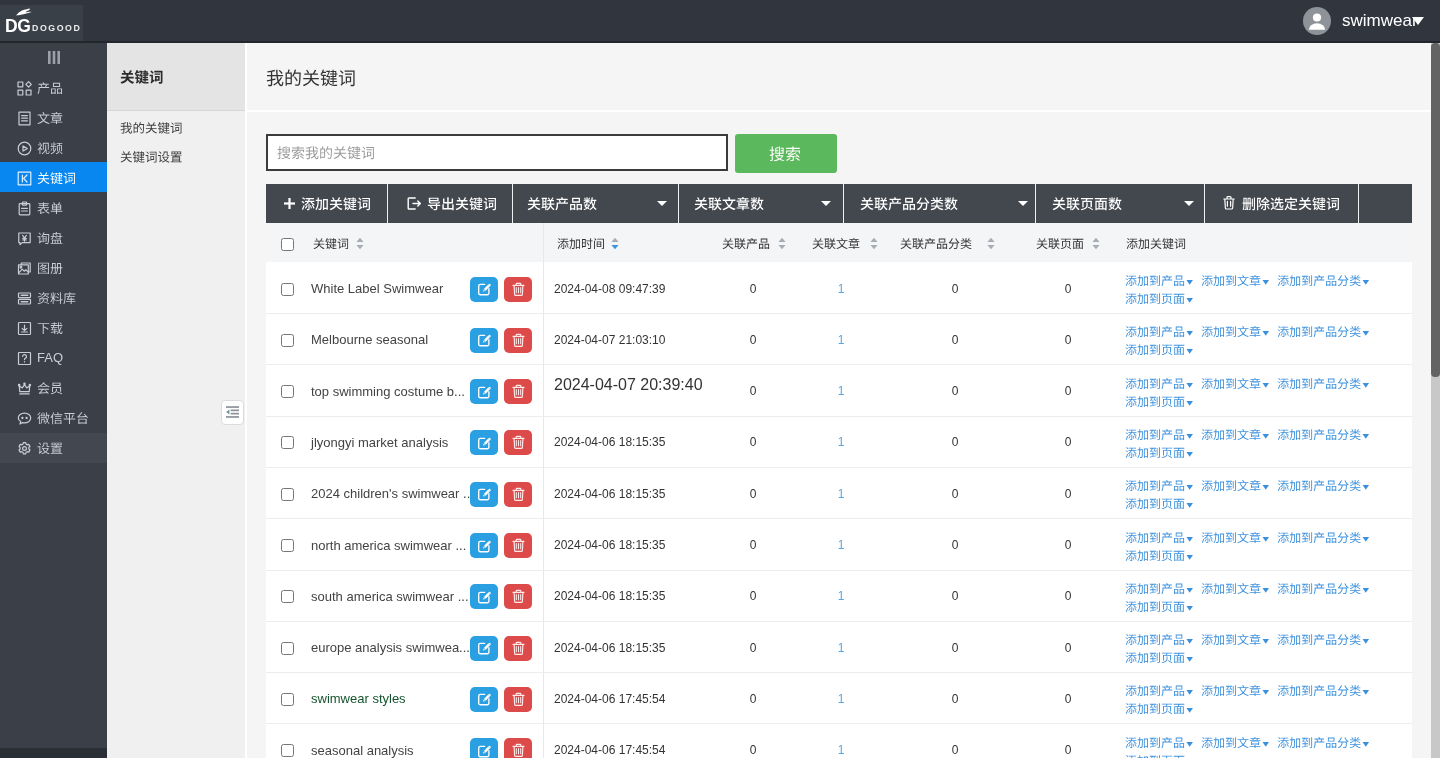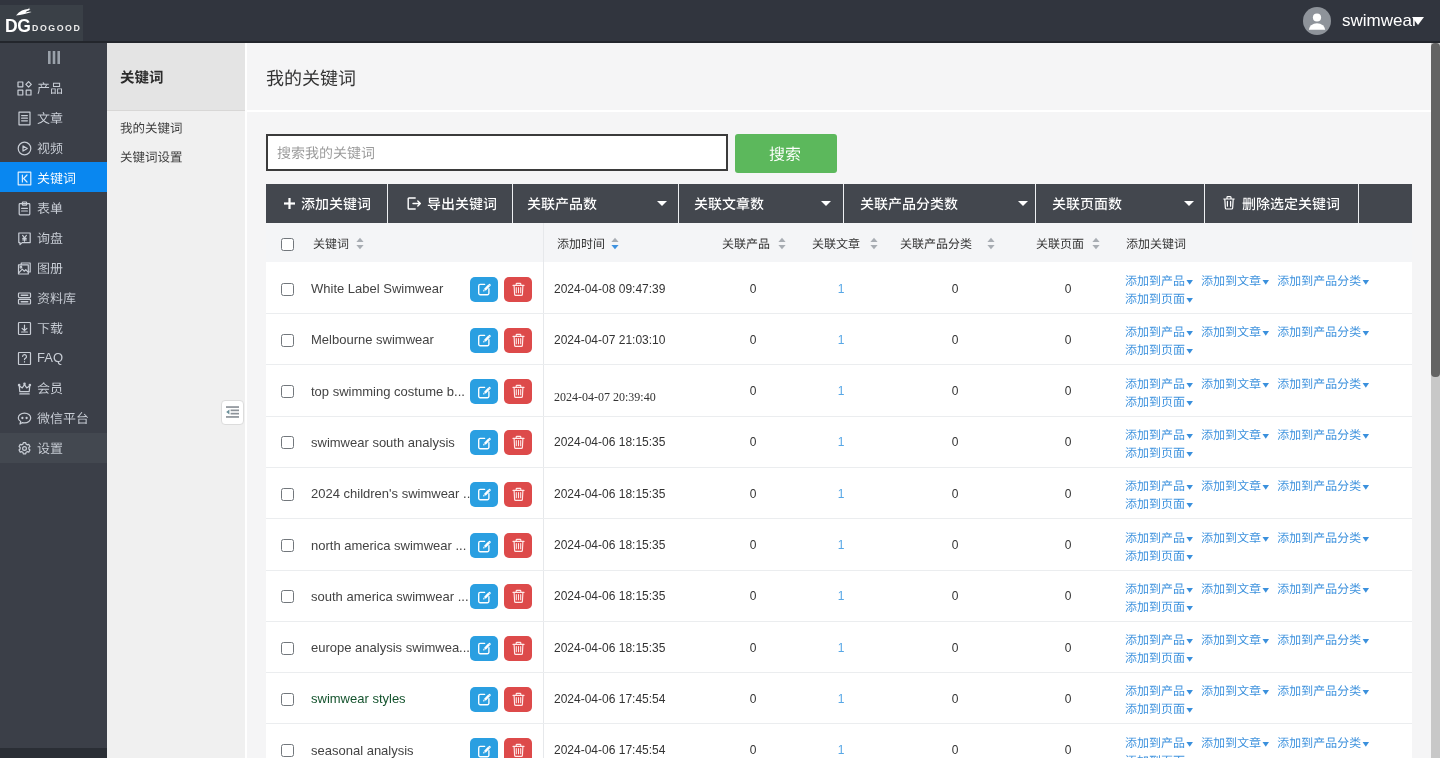--- a/index.html
+++ b/index.html
@@ -544,21 +544,21 @@
 <div style="position:absolute;left:935px;top:281.5px;width:40px;text-align:center;font-size:12px;line-height:15px;color:#333;font-family:'Liberation Sans',sans-serif">0</div>
 <div style="position:absolute;left:1048px;top:281.5px;width:40px;text-align:center;font-size:12px;line-height:15px;color:#333;font-family:'Liberation Sans',sans-serif">0</div>
 <svg style="position:absolute;left:1125px;top:274.0px" width="248" height="14" viewBox="0 0 248 14">
     <use href="#lka"></use>
   </svg>
 <svg style="position:absolute;left:1125px;top:292.0px" width="72" height="14" viewBox="0 0 72 14">
     <use href="#lkb"></use>
   </svg>
 <div style="position:absolute;left:266px;top:364.3px;width:1146px;height:1px;background:#ebedef"></div>
 <div style="position:absolute;left:281px;top:333.8px;width:13px;height:13px;background:#fff;border:1px solid #72777c;border-radius:2.5px;box-sizing:border-box"></div>
-<div style="position:absolute;left:311px;top:332.3px;font-size:13px;line-height:16px;color:#434343;font-family:'Liberation Sans',sans-serif;white-space:nowrap">Melbourne swimwear</div>
+<div style="position:absolute;left:311px;top:332.3px;font-size:13px;line-height:16px;color:#434343;font-family:'Liberation Sans',sans-serif;white-space:nowrap">Melbourne seasonal</div>
 <div style="position:absolute;left:470px;top:327.8px;width:28px;height:25px;background:#2a9fe1;border-radius:5px">
     <svg width="14" height="14" viewBox="0 0 14 14" style="position:absolute;left:7px;top:5.5px">
       <path d="M11.9 6.6 V11.2 a1.5 1.5 0 0 1 -1.5 1.5 H3.2 A1.5 1.5 0 0 1 1.7 11.2 V3.9 A1.5 1.5 0 0 1 3.2 2.4 H7.6" fill="none" stroke="#fff" stroke-width="1.35" stroke-linecap="round"></path>
       <path d="M6.9 6.9 L11.2 2.5 L13 4.3 L8.7 8.7 Z" fill="#fff"></path>
       <path d="M6.1 9.6 L6.5 7.5 L8.1 9.1 Z" fill="#fff"></path>
       <path d="M11.9 2 a1.25 1.25 0 0 1 1.7 1.7 l-0.5 0.5 L11.4 2.4 Z" fill="#fff"></path>
     </svg>
   </div>
 <div style="position:absolute;left:504px;top:327.8px;width:28px;height:25px;background:#dd4a4a;border-radius:5px">
     <svg width="13" height="14" viewBox="0 0 13 14" style="position:absolute;left:7.5px;top:5px" fill="none" stroke="#ffe9e9" stroke-width="1.15" stroke-linecap="round" stroke-linejoin="round">
@@ -587,34 +587,34 @@
       <path d="M6.1 9.6 L6.5 7.5 L8.1 9.1 Z" fill="#fff"></path>
       <path d="M11.9 2 a1.25 1.25 0 0 1 1.7 1.7 l-0.5 0.5 L11.4 2.4 Z" fill="#fff"></path>
     </svg>
   </div>
 <div style="position:absolute;left:504px;top:379.1px;width:28px;height:25px;background:#dd4a4a;border-radius:5px">
     <svg width="13" height="14" viewBox="0 0 13 14" style="position:absolute;left:7.5px;top:5px" fill="none" stroke="#ffe9e9" stroke-width="1.15" stroke-linecap="round" stroke-linejoin="round">
       <path d="M1 3.4 h11 M4.2 3.4 V2.1 a0.7 0.7 0 0 1 0.7 -0.7 h3.2 a0.7 0.7 0 0 1 0.7 0.7 V3.4 M2.1 3.4 l0.5 9 a1.1 1.1 0 0 0 1.1 1 h5.6 a1.1 1.1 0 0 0 1.1 -1 L10.9 3.4"></path>
       <path d="M4.3 5.6 v5.2 M6.5 5.6 v5.2 M8.7 5.6 v5.2" stroke-width="1.05"></path>
     </svg>
   </div>
-<div style="position:absolute;left:554px;top:390px;font-size:12px;line-height:15px;color:#333;font-family:Liberation Serif, serif">2024-04-07 20:39:40</div>
+<div style="position:absolute;left:554px;top:377px;font-size:16px;line-height:15px;color:#333;font-family:Liberation Sans, sans-serif">2024-04-07 20:39:40</div>
 <div style="position:absolute;left:733px;top:384.1px;width:40px;text-align:center;font-size:12px;line-height:15px;color:#333;font-family:'Liberation Sans',sans-serif">0</div>
 <div style="position:absolute;left:821px;top:384.1px;width:40px;text-align:center;font-size:12px;line-height:15px;color:#57a7e6;font-family:'Liberation Sans',sans-serif">1</div>
 <div style="position:absolute;left:935px;top:384.1px;width:40px;text-align:center;font-size:12px;line-height:15px;color:#333;font-family:'Liberation Sans',sans-serif">0</div>
 <div style="position:absolute;left:1048px;top:384.1px;width:40px;text-align:center;font-size:12px;line-height:15px;color:#333;font-family:'Liberation Sans',sans-serif">0</div>
 <svg style="position:absolute;left:1125px;top:376.6px" width="248" height="14" viewBox="0 0 248 14">
     <use href="#lka"></use>
   </svg>
 <svg style="position:absolute;left:1125px;top:394.6px" width="72" height="14" viewBox="0 0 72 14">
     <use href="#lkb"></use>
   </svg>
 <div style="position:absolute;left:266px;top:466.9px;width:1146px;height:1px;background:#ebedef"></div>
 <div style="position:absolute;left:281px;top:436.4px;width:13px;height:13px;background:#fff;border:1px solid #72777c;border-radius:2.5px;box-sizing:border-box"></div>
-<div style="position:absolute;left:311px;top:434.9px;font-size:13px;line-height:16px;color:#434343;font-family:'Liberation Sans',sans-serif;white-space:nowrap">swimwear south analysis</div>
+<div style="position:absolute;left:311px;top:434.9px;font-size:13px;line-height:16px;color:#434343;font-family:'Liberation Sans',sans-serif;white-space:nowrap">jlyongyi market analysis</div>
 <div style="position:absolute;left:470px;top:430.4px;width:28px;height:25px;background:#2a9fe1;border-radius:5px">
     <svg width="14" height="14" viewBox="0 0 14 14" style="position:absolute;left:7px;top:5.5px">
       <path d="M11.9 6.6 V11.2 a1.5 1.5 0 0 1 -1.5 1.5 H3.2 A1.5 1.5 0 0 1 1.7 11.2 V3.9 A1.5 1.5 0 0 1 3.2 2.4 H7.6" fill="none" stroke="#fff" stroke-width="1.35" stroke-linecap="round"></path>
       <path d="M6.9 6.9 L11.2 2.5 L13 4.3 L8.7 8.7 Z" fill="#fff"></path>
       <path d="M6.1 9.6 L6.5 7.5 L8.1 9.1 Z" fill="#fff"></path>
       <path d="M11.9 2 a1.25 1.25 0 0 1 1.7 1.7 l-0.5 0.5 L11.4 2.4 Z" fill="#fff"></path>
     </svg>
   </div>
 <div style="position:absolute;left:504px;top:430.4px;width:28px;height:25px;background:#dd4a4a;border-radius:5px">
     <svg width="13" height="14" viewBox="0 0 13 14" style="position:absolute;left:7.5px;top:5px" fill="none" stroke="#ffe9e9" stroke-width="1.15" stroke-linecap="round" stroke-linejoin="round">

